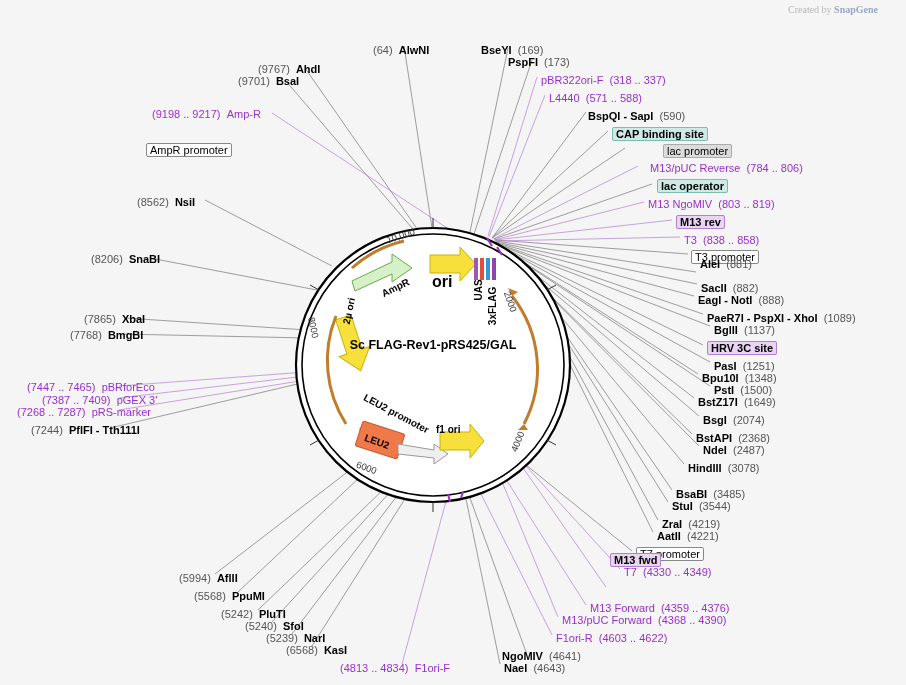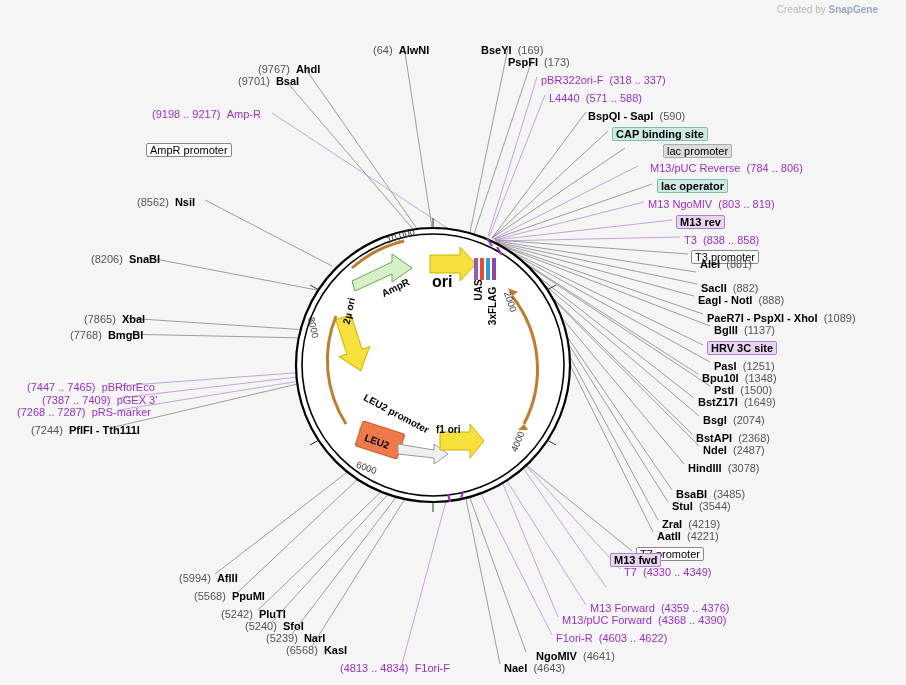--- a/index.html
+++ b/index.html
@@ -16,21 +16,21 @@
   .nm{font-weight:bold;color:#000;}
   .pos{color:#555;font-weight:normal;}
   .purple{color:#9b30c8;}
   .purple .nm{color:#9b30c8;font-weight:normal;}
   .purple .pos{color:#9b30c8;}
   .boxed{border:1px solid #888;background:#fff;padding:0 3px;border-radius:2px;}
   .teal{background:#cdeae4;border:1px solid #7fbcb0;padding:0 3px;border-radius:2px;color:#000;font-weight:bold;}
   .gray{background:#dcdcdc;border:1px solid #aaa;padding:0 3px;border-radius:2px;color:#000;}
   .violetfill{background:#e9d5f2;border:1px solid #b07fd0;padding:0 3px;border-radius:2px;color:#000;font-weight:bold;}
 
-  .created{position:absolute;right:28px;top:4px;font-size:10px;color:#b9b9b9;}
+  .created{position:absolute;right:28px;top:4px;font-size:10px;color:#b9b9b9;font-family:Liberation Serif, serif;}
   .created .sg{color:#9aa7c7;font-weight:bold;}
 
   .plasmid-name{
     position:absolute;text-align:center;width:320px;left:273px;top:338px;
     font-size:12.5px;font-weight:bold;color:#000;
   }
   .plasmid-bp{
     position:absolute;text-align:center;width:320px;left:273px;top:352px;
     font-size:11px;color:#000;
   }
@@ -173,20 +173,21 @@
 
   <div class="lbl" style="left:381px;top:282px;font-size:10px;font-weight:bold;transform:rotate(-26deg);">AmpR</div>
   <div class="lbl" style="left:432px;top:276px;font-size:16px;font-weight:bold;">ori</div>
   <div class="lbl" style="left:468px;top:284px;font-size:10px;font-weight:bold;transform:rotate(-90deg);">UAS</div>
   <div class="lbl" style="left:474px;top:300px;font-size:10px;font-weight:bold;transform:rotate(-90deg);">3xFLAG</div>
   <div class="lbl" style="left:336px;top:305px;font-size:10px;font-weight:bold;transform:rotate(-78deg);">2µ ori</div>
   <div class="lbl" style="left:364px;top:436px;font-size:10px;font-weight:bold;color:#000;transform:rotate(20deg);">LEU2</div>
   <div class="lbl" style="left:360px;top:408px;font-size:10px;font-weight:bold;transform:rotate(28deg);">LEU2 promoter</div>
   <div class="lbl" style="left:436px;top:424px;font-size:10px;font-weight:bold;">f1 ori</div>
 
+  <div class="plasmid-name">Sc FLAG-Rev1-pRS425/GAL</div>
 
   <div id="labels-left">
       <div class="lbl" style="left: 258px; top: 63px;"><span class="pos">(9767)</span>&nbsp;&nbsp;<span class="nm">AhdI</span></div>
       <div class="lbl" style="left: 238px; top: 75px;"><span class="pos">(9701)</span>&nbsp;&nbsp;<span class="nm">BsaI</span></div>
       <div class="lbl purple" style="left: 152px; top: 108px;"><span class="pos">(9198 .. 9217)</span>&nbsp;&nbsp;<span class="nm">Amp-R</span></div>
       <div class="lbl" style="left: 146px; top: 144px;"><span class="boxed">AmpR promoter</span></div>
       <div class="lbl" style="left: 137px; top: 196px;"><span class="pos">(8562)</span>&nbsp;&nbsp;<span class="nm">NsiI</span></div>
       <div class="lbl" style="left: 91px; top: 253px;"><span class="pos">(8206)</span>&nbsp;&nbsp;<span class="nm">SnaBI</span></div>
       <div class="lbl" style="left: 84px; top: 313px;"><span class="pos">(7865)</span>&nbsp;&nbsp;<span class="nm">XbaI</span></div>
       <div class="lbl" style="left: 70px; top: 329px;"><span class="pos">(7768)</span>&nbsp;&nbsp;<span class="nm">BmgBI</span></div>
@@ -236,17 +237,17 @@
       <div class="lbl" style="left: 676px; top: 488px;"><span class="nm">BsaBI</span>&nbsp;&nbsp;<span class="pos">(3485)</span></div>
       <div class="lbl" style="left: 672px; top: 500px;"><span class="nm">StuI</span>&nbsp;&nbsp;<span class="pos">(3544)</span></div>
       <div class="lbl" style="left: 662px; top: 518px;"><span class="nm">ZraI</span>&nbsp;&nbsp;<span class="pos">(4219)</span></div>
       <div class="lbl" style="left: 657px; top: 530px;"><span class="nm">AatII</span>&nbsp;&nbsp;<span class="pos">(4221)</span></div>
       <div class="lbl" style="left: 636px; top: 548px;"><span class="boxed">T7 promoter</span></div>
       <div class="lbl purple" style="left: 624px; top: 566px;"><span class="nm">T7</span>&nbsp;&nbsp;<span class="pos">(4330 .. 4349)</span></div>
       <div class="lbl" style="left: 610px; top: 554px;"><span class="violetfill">M13 fwd</span></div>
       <div class="lbl purple" style="left: 590px; top: 602px;"><span class="nm">M13 Forward</span>&nbsp;&nbsp;<span class="pos">(4359 .. 4376)</span></div>
       <div class="lbl purple" style="left: 562px; top: 614px;"><span class="nm">M13/pUC Forward</span>&nbsp;&nbsp;<span class="pos">(4368 .. 4390)</span></div>
       <div class="lbl purple" style="left: 556px; top: 632px;"><span class="nm">F1ori-R</span>&nbsp;&nbsp;<span class="pos">(4603 .. 4622)</span></div>
-      <div class="lbl" style="left: 536px; top: 650px;"><span class="nm">NgoMIV</span>&nbsp;&nbsp;<span class="pos">(4641)</span></div>
+      <div class="lbl" style="left: 502px; top: 650px;"><span class="nm">NgoMIV</span>&nbsp;&nbsp;<span class="pos">(4641)</span></div>
       <div class="lbl" style="left: 504px; top: 662px;"><span class="nm">NaeI</span>&nbsp;&nbsp;<span class="pos">(4643)</span></div>
     </div>
 
 </div>
 
 </body></html>

